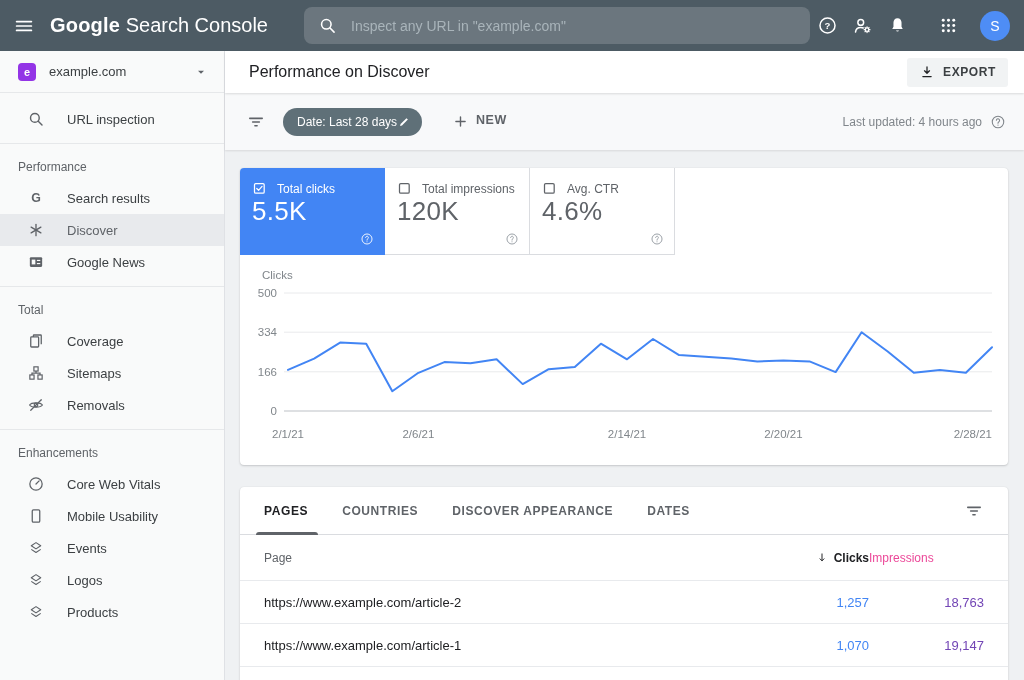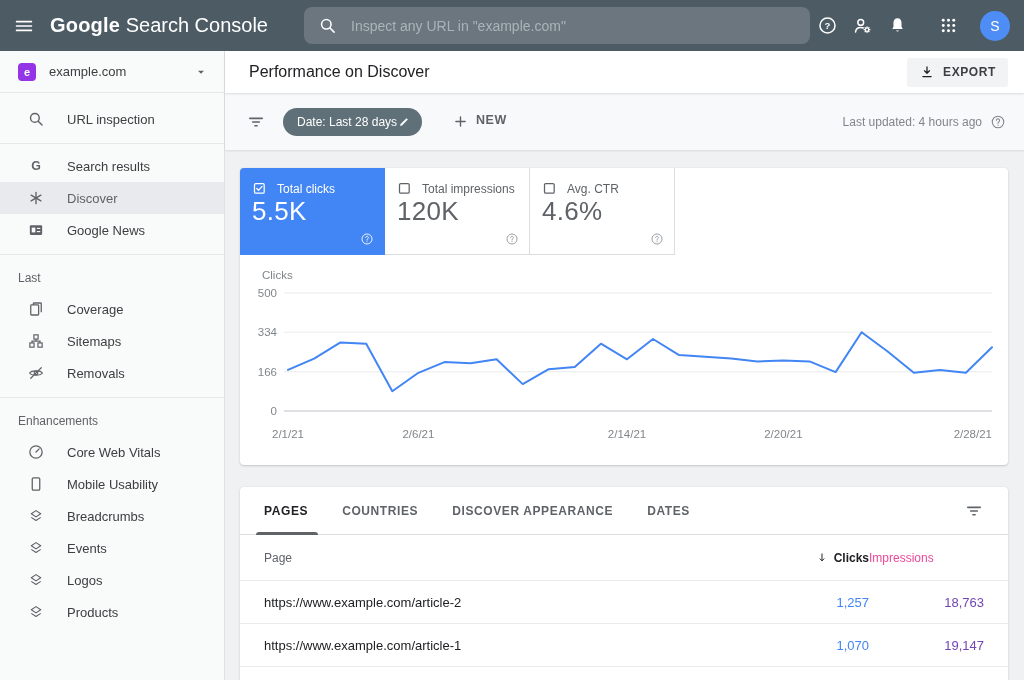--- a/index.html
+++ b/index.html
@@ -205,20 +205,21 @@
         <div class="nav-group">
           <div class="nav-item">
             <svg class="ic " viewBox="0 0 24 24">
               <circle cx="10.5" cy="10.5" r="5.8" fill="none" stroke="currentColor" stroke-width="1.9"></circle>
               <line x1="15" y1="15" x2="20" y2="20" stroke="currentColor" stroke-width="1.9" stroke-linecap="round"></line>
             </svg>
             <span class="nav-text">URL inspection</span>
           </div>
         </div>
         <div class="nav-group">
+          <div class="nav-label">Performance</div>
           <div class="nav-item">
             <svg class="ic " viewBox="0 0 24 24">
               <text x="12" y="17.5" text-anchor="middle" font-size="16.5" font-weight="bold" fill="currentColor" font-family="Liberation Sans,sans-serif">G</text>
             </svg>
             <span class="nav-text">Search results</span>
           </div>
           <div class="nav-item selected">
             <svg class="ic " viewBox="0 0 24 24">
               <g stroke="currentColor" stroke-width="1.8" stroke-linecap="round">
                 <line x1="12" y1="4.5" x2="12" y2="19.5"></line>
@@ -234,21 +235,21 @@
               <rect x="6.3" y="8.8" width="4.8" height="6.4" fill="#f9fafa"></rect>
               <g stroke="#f9fafa" stroke-width="1.5">
                 <line x1="13.2" y1="9.9" x2="17.7" y2="9.9"></line>
                 <line x1="13.2" y1="14.1" x2="17.7" y2="14.1"></line>
               </g>
             </svg>
             <span class="nav-text">Google News</span>
           </div>
         </div>
         <div class="nav-group">
-          <div class="nav-label">Last</div>
+          <div class="nav-label">Total</div>
           <div class="nav-item">
             <svg class="ic " viewBox="0 0 24 24">
               <path d="M8.5 6.5V4.8c0-.5.4-.8.8-.8h8.9c.5 0 .8.4.8.8v11.4" fill="none" stroke="currentColor" stroke-width="1.7"></path>
               <rect x="5" y="6.5" width="10.5" height="13.5" rx="1" fill="none" stroke="currentColor" stroke-width="1.7"></rect>
             </svg>
             <span class="nav-text">Coverage</span>
           </div>
           <div class="nav-item">
             <svg class="ic " viewBox="0 0 24 24">
               <g fill="none" stroke="currentColor" stroke-width="1.6">
@@ -276,27 +277,20 @@
               <circle cx="12" cy="12" r="8.2" fill="none" stroke="currentColor" stroke-width="1.7"></circle>
               <line x1="12" y1="12" x2="16.2" y2="7.8" stroke="currentColor" stroke-width="1.7" stroke-linecap="round"></line>
             </svg>
             <span class="nav-text">Core Web Vitals</span>
           </div>
           <div class="nav-item">
             <svg class="ic " viewBox="0 0 24 24">
               <rect x="7" y="3.8" width="10" height="16.4" rx="1.6" fill="none" stroke="currentColor" stroke-width="1.7"></rect>
             </svg>
             <span class="nav-text">Mobile Usability</span>
-          </div>
-          <div class="nav-item">
-            <svg class="ic " viewBox="0 0 24 24">
-              <path d="M12 4.8l6.3 4.2-6.3 4.2-6.3-4.2z" fill="none" stroke="currentColor" stroke-width="1.5" stroke-linejoin="round"></path>
-              <path d="M5.7 13.8l6.3 4.2 6.3-4.2" fill="none" stroke="currentColor" stroke-width="1.5" stroke-linejoin="round"></path>
-            </svg>
-            <span class="nav-text">Breadcrumbs</span>
           </div>
           <div class="nav-item">
             <svg class="ic " viewBox="0 0 24 24">
               <path d="M12 4.8l6.3 4.2-6.3 4.2-6.3-4.2z" fill="none" stroke="currentColor" stroke-width="1.5" stroke-linejoin="round"></path>
               <path d="M5.7 13.8l6.3 4.2 6.3-4.2" fill="none" stroke="currentColor" stroke-width="1.5" stroke-linejoin="round"></path>
             </svg>
             <span class="nav-text">Events</span>
           </div>
           <div class="nav-item">
             <svg class="ic " viewBox="0 0 24 24">

